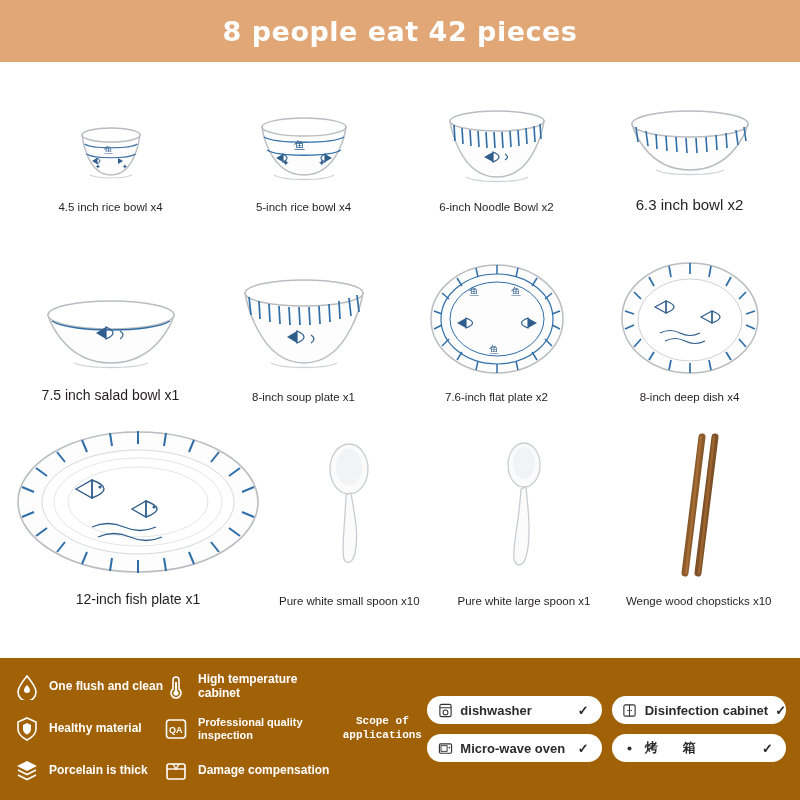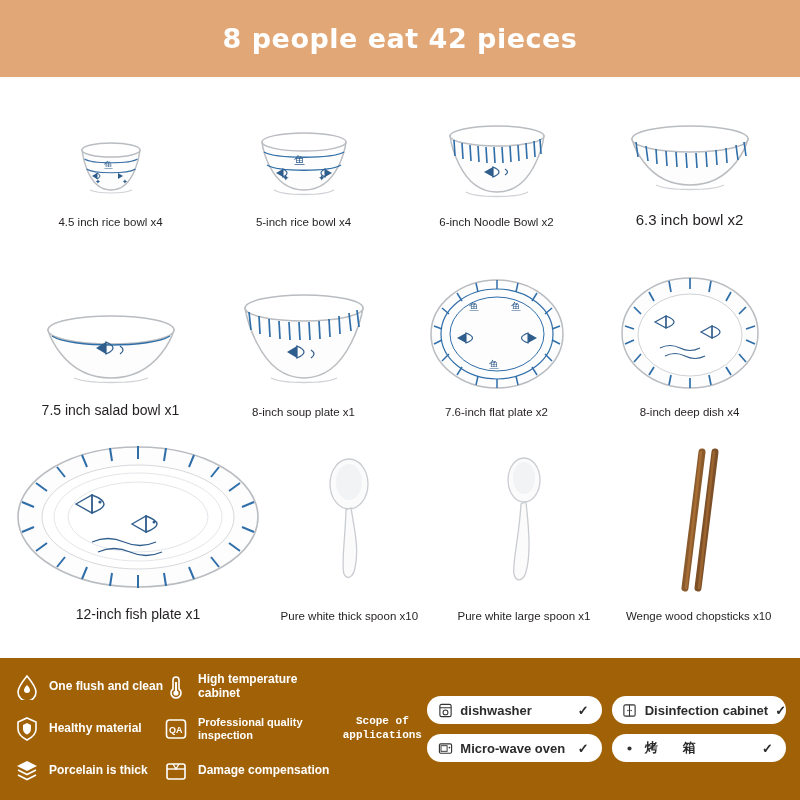--- a/index.html
+++ b/index.html
@@ -6,21 +6,21 @@
   body {
     width: 800px; height: 800px;
     font-family: "Liberation Sans", sans-serif;
     background: #ffffff;
     overflow: hidden;
   }
   .page { position: relative; width: 800px; height: 800px; background:#fff; }
 
   
   .header {
-    height: 77px;
+    height: 62px;
     background: #e2a776;
     display: flex; align-items: center; justify-content: center;
   }
   .header-title {
     color: #ffffff;
     font-size: 27px;
     font-weight: bold;
     letter-spacing: 0.5px;
     font-family: "DejaVu Sans", sans-serif;
   }
@@ -400,21 +400,21 @@
       </div>
 
       <div class="cell">
         <div class="art">
           <svg width="80" height="150" viewBox="0 0 80 150">
             <ellipse cx="40" cy="38" rx="19" ry="25" fill="#fbfbfb" stroke="#c9ccd0" stroke-width="1.3"></ellipse>
             <ellipse cx="40" cy="36" rx="13" ry="18" fill="#f2f3f5" stroke="none"></ellipse>
             <path d="M42 62 C46 86, 50 104, 46 122 C44 132, 38 134, 35 128 C32 120, 36 96, 37 64 Z" fill="#fbfbfb" stroke="#c9ccd0" stroke-width="1.3"></path>
           </svg>
         </div>
-        <div class="caption">Pure white thick spoon x10</div>
+        <div class="caption">Pure white small spoon x10</div>
       </div>
 
       <div class="cell">
         <div class="art">
           <svg width="80" height="150" viewBox="0 0 80 150">
             <ellipse cx="40" cy="34" rx="16" ry="22" fill="#fbfbfb" stroke="#c9ccd0" stroke-width="1.3"></ellipse>
             <ellipse cx="40" cy="32" rx="11" ry="16" fill="#f2f3f5"></ellipse>
             <path d="M42 56 C45 84, 47 108, 42 126 C39 136, 32 136, 30 128 C28 118, 35 92, 37 58 Z" fill="#fbfbfb" stroke="#c9ccd0" stroke-width="1.3"></path>
           </svg>
         </div>

